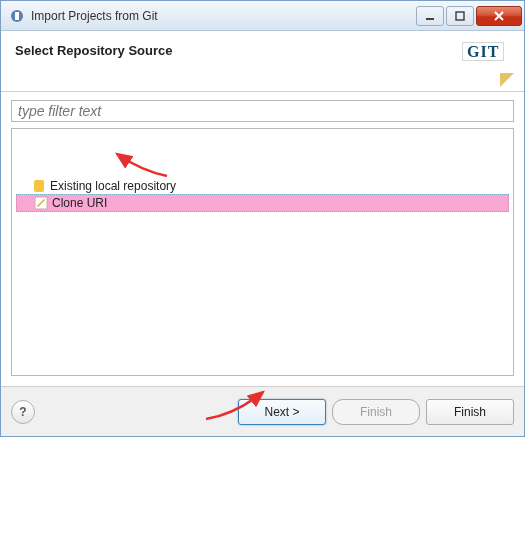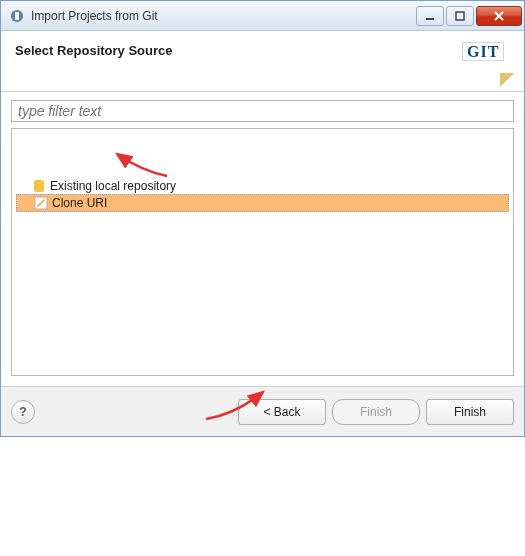--- a/index.html
+++ b/index.html
@@ -107,21 +107,21 @@
     .tree-item {
       display: flex; align-items: center;
       height: 18px;
       padding-left: 18px;
       font-size: 12px;
       color: #222;
       cursor: default;
       margin-top: 44px;
     }
     .tree-item.selected {
-      background: #fdba74;
+      background: #f9a8d4;
       border: 1px dotted #7aa7d0;
       margin: -1px 2px;
       padding-left: 17px;
     }
     .tree-icon {
       width: 14px; height: 14px;
       margin-right: 4px;
       display: inline-flex; align-items: center; justify-content: center;
     }
     .db-icon { background: #f5c542; border-radius: 2px; width: 10px; height: 12px; }
@@ -241,21 +241,21 @@
             </marker>
           </defs>
         <path d="M55 25 Q 30 20 5 3" stroke="#e63030" stroke-width="2.5" fill="none" marker-end="url(#ah1)"></path>
       </svg>
     </div>
   </div>
 
   <div class="button-bar">
     <div class="help-btn">?</div>
     <div class="spacer"></div>
-    <button class="dlg-btn">&lt; Back</button>
+    <button class="dlg-btn default">Next &gt;</button>
     <button class="dlg-btn" disabled="">Finish</button>
     <button class="dlg-btn">Finish</button>
     <svg class="arrow2" width="70" height="40">
       <defs>
           <marker id="ah2" markerWidth="8" markerHeight="8" refX="6" refY="3" orient="auto">
             <path d="M0,0 L7,3 L0,6 Z" fill="#e63030"></path>
           </marker>
         </defs>
       <path d="M5 35 Q 35 30 62 8" stroke="#e63030" stroke-width="2.5" fill="none" marker-end="url(#ah2)"></path>
     </svg>

